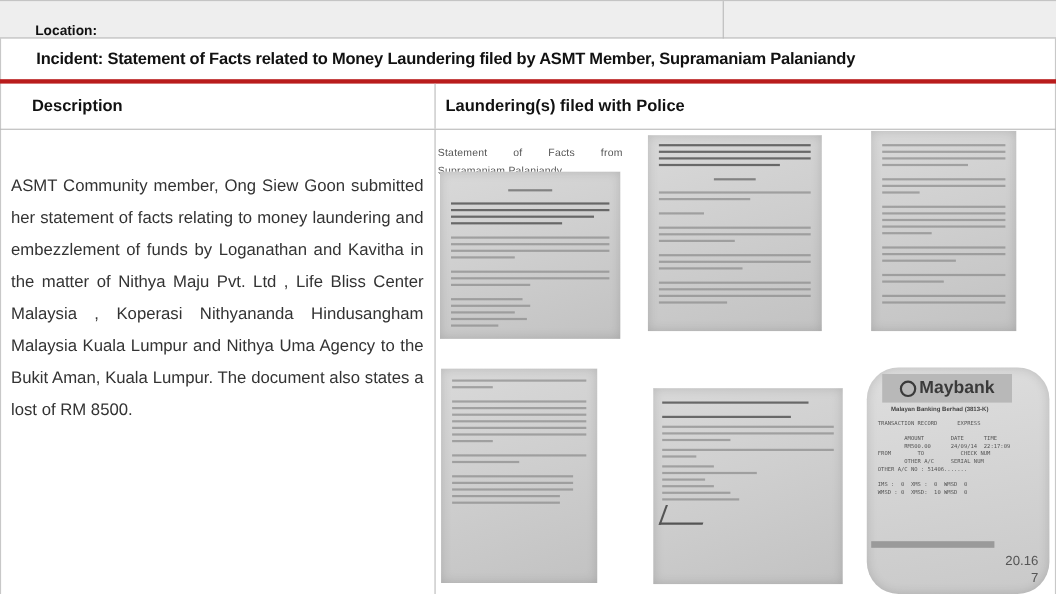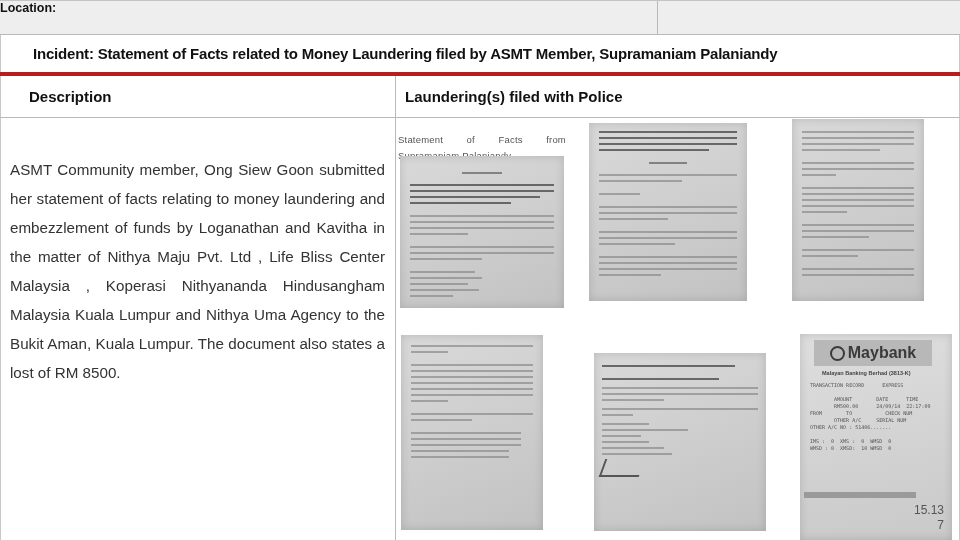--- a/index.html
+++ b/index.html
@@ -3,21 +3,21 @@
   <meta charset="utf-8">
   <style>
     * { box-sizing: border-box; margin: 0; padding: 0; }
     html, body { width: 960px; height: 540px; overflow: hidden; background: #ffffff; }
     body { font-family: "Liberation Sans", "DejaVu Sans", sans-serif; color: #222; position: relative; }
 
     .frame { position: absolute; left: 0; top: 0; width: 960px; height: 540px; border-left: 1px solid #c8c8c8; border-right: 1px solid #c8c8c8; }
 
     
     .row-top { position: absolute; left: 0; top: 0; width: 960px; height: 35px; background: #eeeeee; border-top: 1px solid #c4c4c4; border-bottom: 1px solid #b9b9b9; }
-    .loc-cell { position: absolute; left: 0; top: 0; width: 658px; height: 34px; border-right: 1px solid #b9b9b9; display: flex; align-items: flex-start; font-size: 12.5px; }
+    .loc-cell { position: absolute; left: 0; top: 0; width: 658px; height: 34px; border-right: 1px solid #b9b9b9; display: flex; align-items: flex-end; padding-left: 32px; font-size: 12.5px; }
     .date-cell { position: absolute; left: 658px; top: 0; width: 302px; height: 34px; display: flex; align-items: center; padding-left: 10px; font-size: 12.5px; }
     .lbl { font-weight: bold; color: #111; margin-right: 12px; }
     .date-cell .lbl { margin-right: 6px; }
     .val { color: #333; }
 
     
     .row-incident { position: absolute; left: 0; top: 35px; width: 960px; height: 41px; border-bottom: 4px solid #b91c1c; display: flex; align-items: center; padding-left: 33px; font-size: 15px; font-weight: bold; color: #111; letter-spacing: -0.2px; }
 
     
     .row-head { position: absolute; left: 0; top: 76px; width: 960px; height: 42px; border-bottom: 1px solid #b9b9b9; }
@@ -188,37 +188,37 @@
       <div class="gap" style="height:3px"></div>
       <div class="line" style="width:30%"></div>
       <div class="line" style="width:55%"></div>
       <div class="line" style="width:25%"></div>
       <div class="line" style="width:30%"></div>
       <div class="line" style="width:40%"></div>
       <div class="line" style="width:45%"></div>
       <div style="width:40px;height:18px;border-bottom:2px solid #555;border-left:2px solid #555;margin-top:4px;transform:skewX(-20deg);"></div>
     </div>
 
-    <div class="paper" style="left:404px;top:216px;width:152px;height:206px;background:linear-gradient(170deg,#dedede,#c9c9c9);">
+    <div class="paper" style="left:392px;top:216px;width:166px;height:206px;background:linear-gradient(170deg,#dedede,#c9c9c9);border-radius:29px;">
       <div class="maybank-logo">
         <span class="circle"></span>
         <span>Maybank</span>
       </div>
       <div style="position:absolute;left:22px;top:36px;font-size:5.5px;font-weight:bold;color:#444;">Malayan Banking Berhad (3813-K)</div>
       <div class="receipt-text" style="left:10px;top:48px;">TRANSACTION RECORD      EXPRESS
 
         AMOUNT        DATE      TIME
         RM500.00      24/09/14  22:17:09
 FROM        TO           CHECK NUM
         OTHER A/C     SERIAL NUM
 OTHER A/C NO : 51406.......
 
 IMS :  0  XMS :  0  WMSD  0
 WMSD : 0  XMSD:  10 WMSD  0</div>
       <div style="position:absolute;left:4px;top:158px;width:112px;height:6px;background:#9a9a9a;"></div>
     </div>
 
     <div class="page-num">
-      <div>15.13</div>
+      <div>20.16</div>
       <div>7</div>
     </div>
   </div>
 </div>
 
 </body></html>

